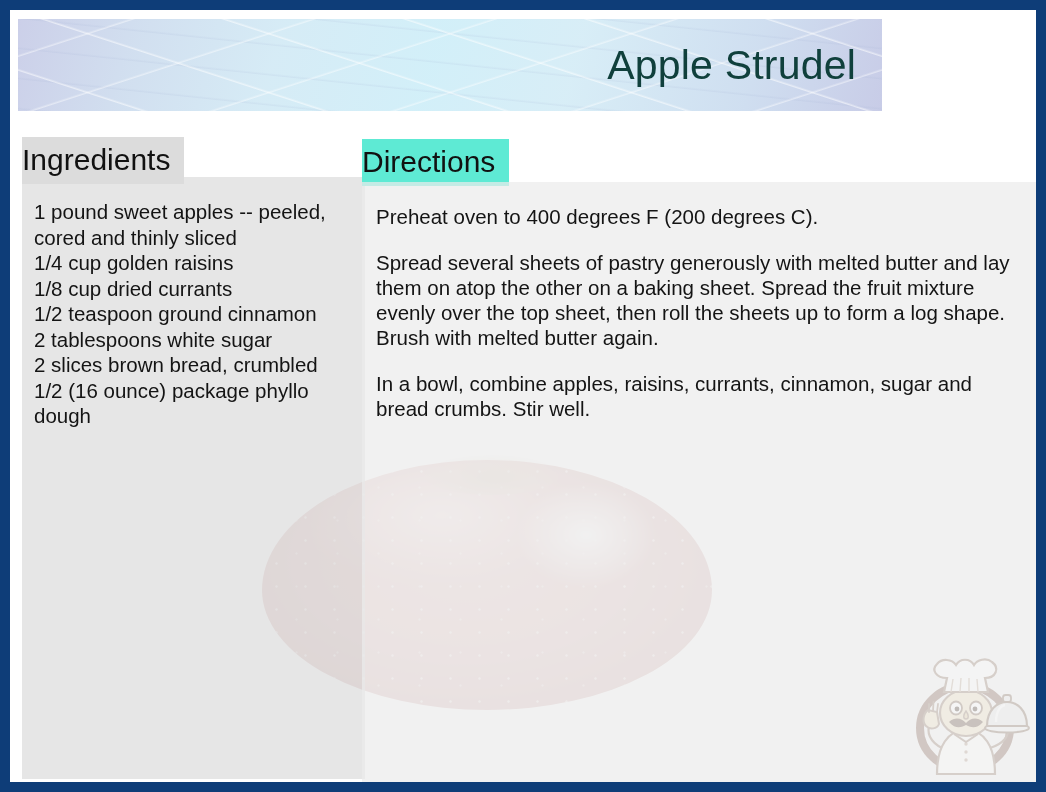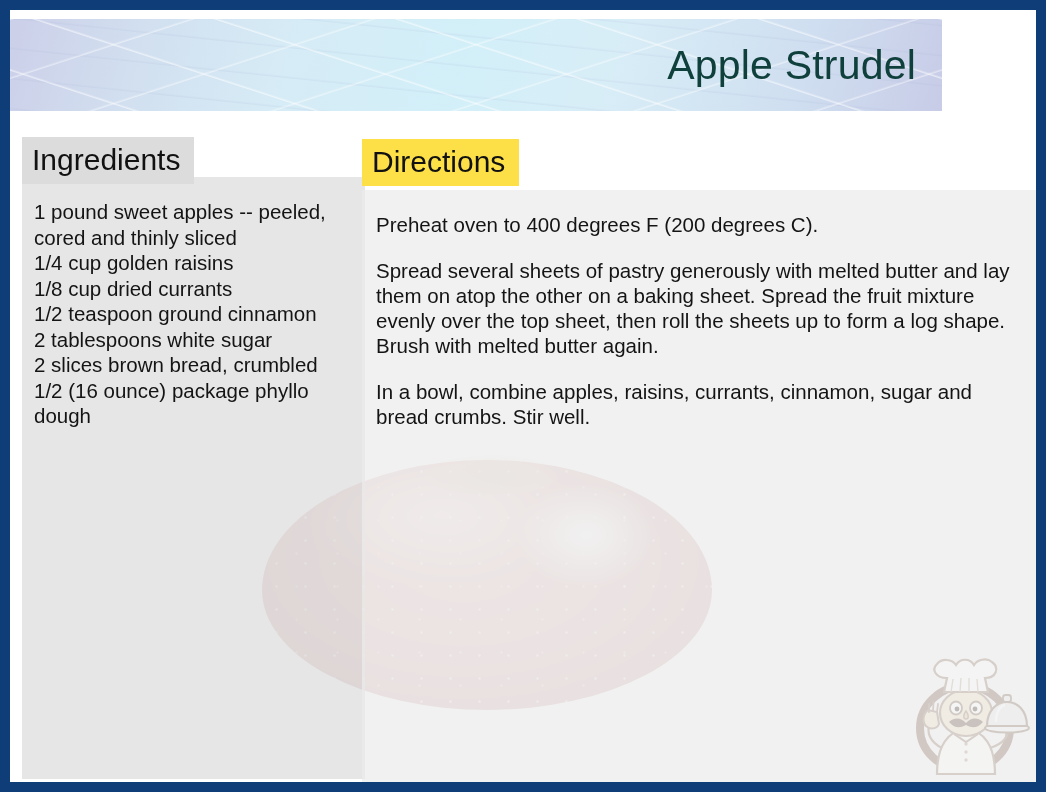--- a/index.html
+++ b/index.html
@@ -28,23 +28,23 @@
     top: 10px;
     width: 1026px;
     height: 772px;
     background: #ffffff;
     overflow: hidden;
   }
 
   
   .banner {
     position: absolute;
-    left: 0;
+    left: 8px;
     top: 9px;
-    width: 932px;
+    width: 864px;
     height: 92px;
     background:
       linear-gradient(105deg,
         rgba(203,206,232,0.95) 0%,
         rgba(209,222,239,0.9) 14%,
         rgba(214,236,246,0.85) 30%,
         rgba(210,240,249,0.9) 48%,
         rgba(216,238,247,0.9) 64%,
         rgba(207,222,240,0.95) 84%,
         rgba(200,204,231,1) 100%),
@@ -140,44 +140,44 @@
       rgba(210,190,170,0.00) 80%);
   }
 
   
   .tab {
     position: absolute;
     background: #dcdcdc;
     color: #111111;
     font-size: 30px;
     line-height: 1;
-    padding: 8px 14px 9px 10px;
+    padding: 8px 14px 9px 0;
     white-space: nowrap;
     box-sizing: border-box;
   }
   .tab-ingredients { left: 12px; top: 127px; }
-  .tab-directions  { left: 352px; top: 129px; background: #fde047; }
+  .tab-directions  { left: 352px; top: 129px; background: #5eead4; }
 
   
   .panel {
     position: absolute;
     box-sizing: border-box;
     overflow: hidden;
   }
   .panel-ingredients {
     left: 12px;
     top: 167px;
     width: 343px;
     height: 602px;
     background: rgba(220,220,220,0.72);
     padding: 22px 14px 4px 12px;
   }
   .panel-directions {
     left: 352px;
-    top: 180px;
+    top: 172px;
     width: 674px;
     height: 600px;
     background: rgba(235,235,235,0.72);
     padding: 22px 24px 9px 14px;
   }
 
   .ingredient-list {
     margin: 0;
     padding: 0;
     list-style: none;

